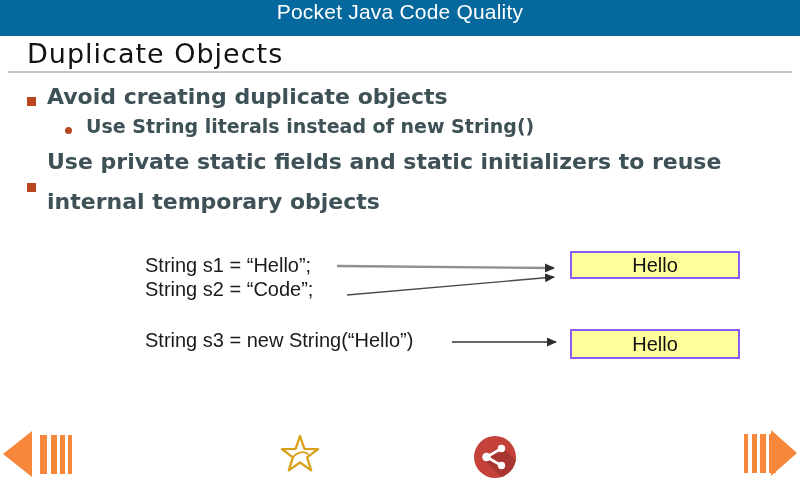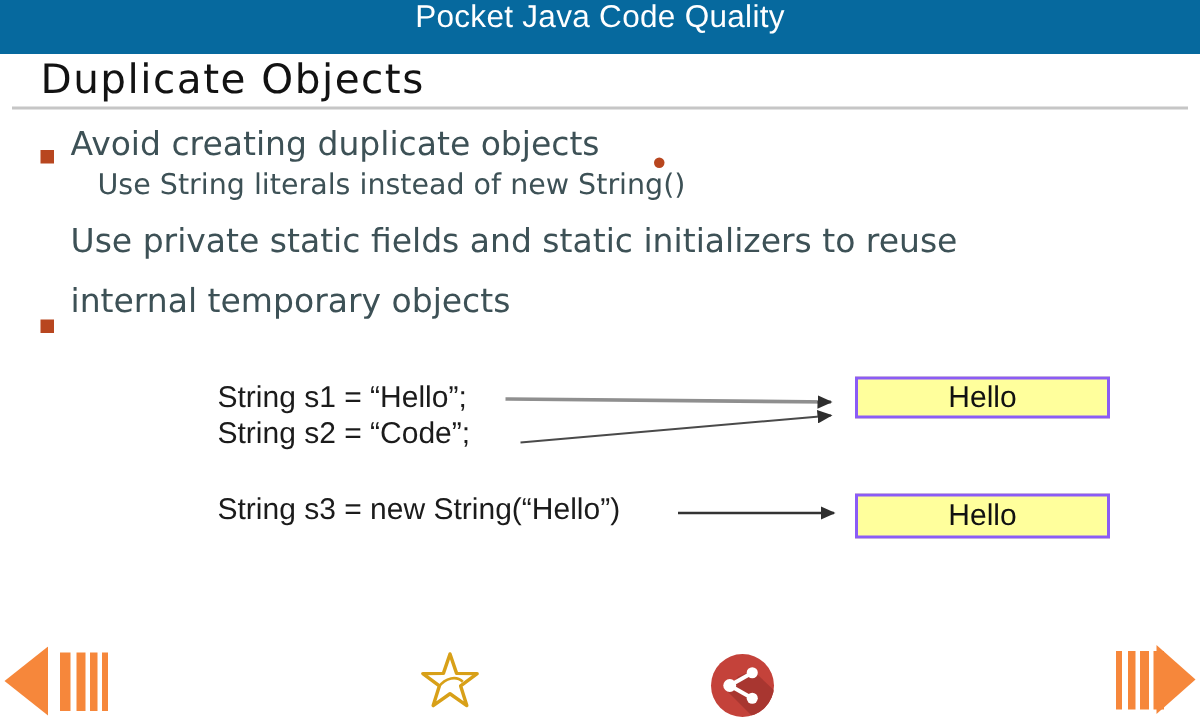--- a/index.html
+++ b/index.html
@@ -10,26 +10,26 @@
   .titlebar{position:absolute;left:0;top:0;width:800px;height:36px;
     background:var(--header_blue,#06699e);display:flex;align-items:flex-start;justify-content:center;}
   .titlebar span{color:#fff;font-size:21px;letter-spacing:.2px;}
 
   
   .slide-title{position:absolute;left:27px;top:38px;margin:0;
     font-family:"DejaVu Sans",sans-serif;font-size:27px;font-weight:400;
     color:#121212;letter-spacing:1px;}
   .rule{position:absolute;left:8px;top:71px;width:784px;height:2px;background:#c6c6c6;}
 
-  .bullet{position:absolute;display:flex;align-items:flex-end;
-    font-family:"DejaVu Sans",sans-serif;color:var(--bullet_text,#3d5156);}
+  .bullet{position:absolute;display:flex;align-items:center;
+    font-family:"DejaVu Sans",sans-serif;color:var(--bullet_text,#3d5156);font-weight:bold;}
   .bullet .sq{flex:0 0 auto;width:9px;height:9px;background:var(--bullet_marker,#b8461f);margin:10px 11px 0 0;}
   .bullet .dot{flex:0 0 auto;width:7px;height:7px;border-radius:50%;background:var(--bullet_marker,#b8461f);margin:8px 14px 0 0;}
   .b1{left:27px;top:84px;font-size:22px;}
-  .b2{left:65px;top:97px;font-size:19px;flex-direction:column;}
+  .b2{left:65px;top:115px;font-size:19px;}
   .b3{left:27px;top:142px;font-size:22px;line-height:40px;}
   .b3 .text{white-space:pre-line;}
 
   
   .code{position:absolute;font-size:20px;color:#1b1b1b;white-space:nowrap;text-align:right;}
   .code1{left:145px;top:254px;}
   .code2{left:145px;top:278px;}
   .code3{left:145px;top:329px;}
   .membox{position:absolute;left:570px;width:166px;background:var(--box_yellow,#ffff9c);
     border:2px solid #8b5cf6;display:flex;align-items:center;justify-content:center;

